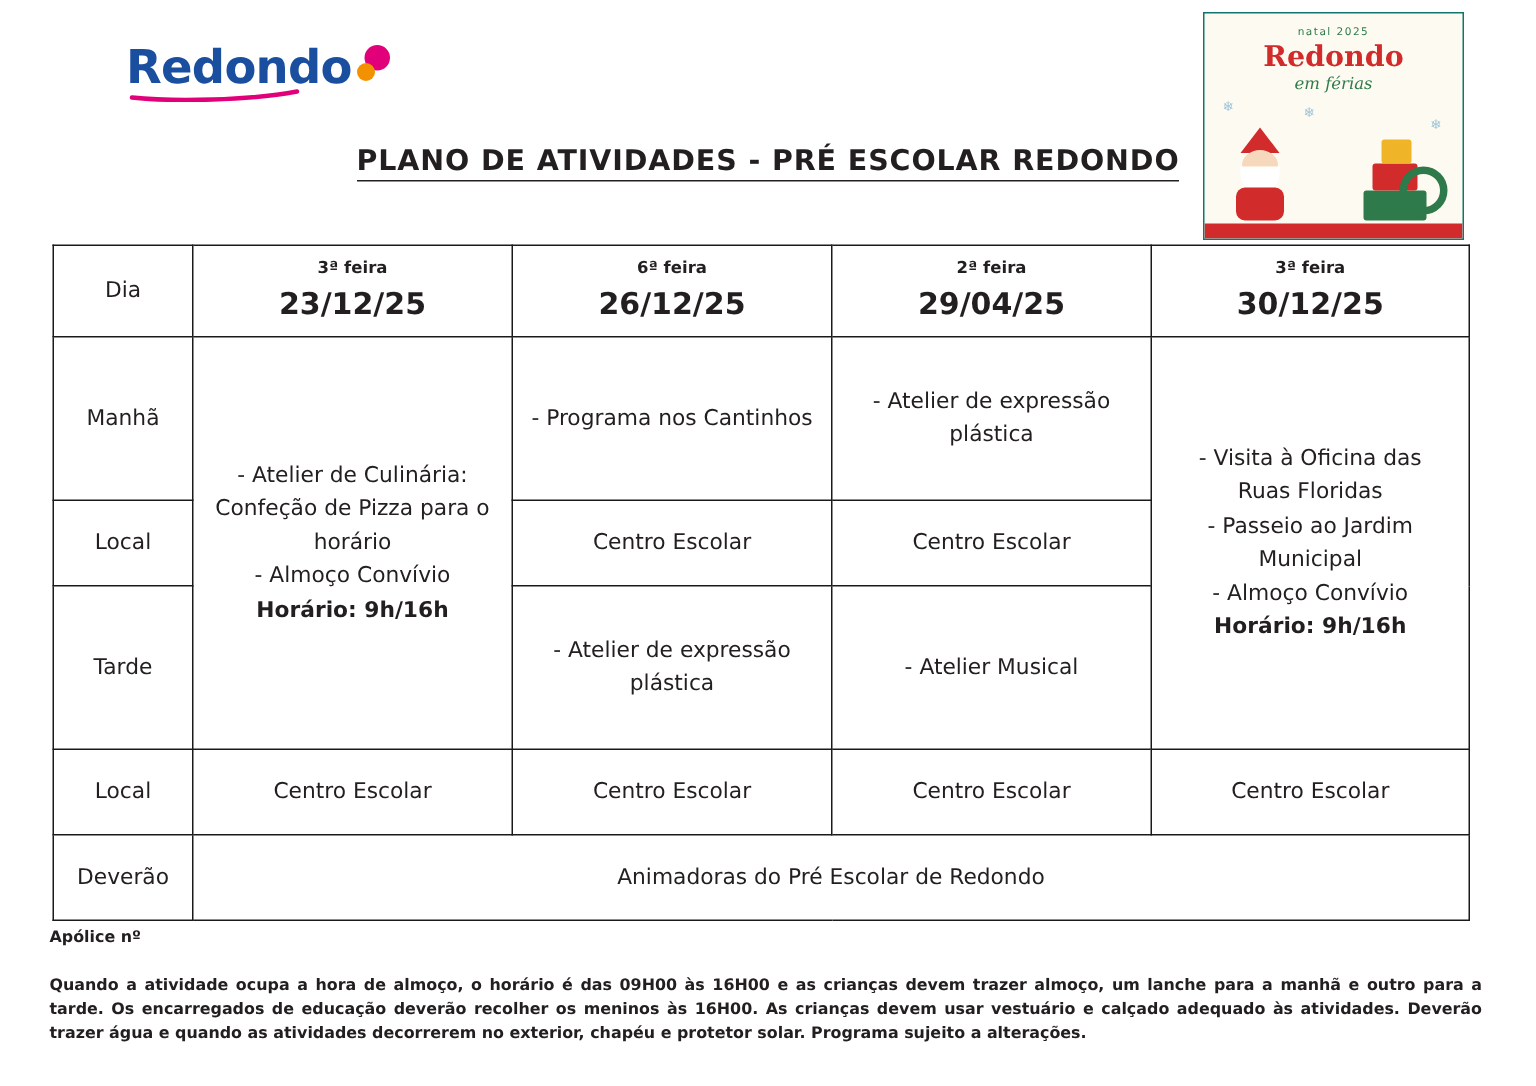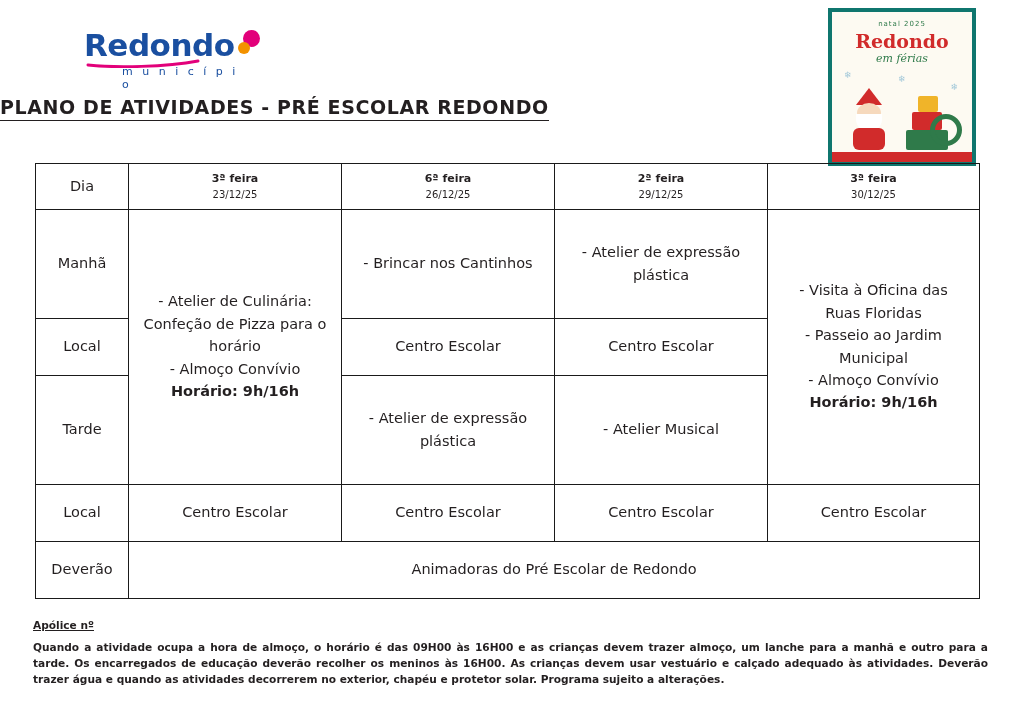--- a/index.html
+++ b/index.html
@@ -70,41 +70,42 @@
     top: 30px;
     width: 120px;
     height: 10px;
   }
 
   .doc-title {
     position: absolute;
     left: 0;
     right: 0;
     top: 96px;
-    text-align: left;
+    text-align: center;
     font-size: 19px;
     font-weight: bold;
     color: #231f20;
     letter-spacing: 0.6px;
   }
   .doc-title span {
     border-bottom: 1.5px solid #231f20;
     padding-bottom: 2px;
   }
 
   
   .poster {
     position: absolute;
     right: 48px;
     top: 8px;
     width: 140px;
     height: 150px;
     background: #fdfaf2;
-    border: 4px solid #0f766e;
+    border: 1px solid #0f766e;
     overflow: hidden;
+    padding-left: 32px;
   }
   .poster-bar {
     position: absolute;
     left: 0; right: 0; bottom: 0;
     height: 10px;
     background: #d12b2b;
   }
   .poster-kicker {
     position: absolute;
     top: 8px; left: 0; right: 0;
@@ -209,58 +210,56 @@
     width: 93px;
   }
   .dayhead {
     font-weight: bold;
     font-size: 15px;
     line-height: 1.5;
     padding-top: 9px;
     padding-bottom: 9px;
   }
   .dayhead .dow { display: block; font-size: 11px; }
-  .dayhead .date { display: block; font-size: 10px; font-weight: normal; }
+  .dayhead .date { display: block; font-size: 20px; font-weight: bold; }
   .cell-line { display: block; }
   .cell-line.bold { font-weight: bold; }
   .tall { height: 96px; }
   .mid { height: 44px; margin-top: 23px; }
   .tech-cell { font-weight: normal; font-size: 15px; }
 
   
   .footer {
     position: absolute;
     left: 33px;
     right: 36px;
     top: 618px;
     font-size: 10.6px;
     font-weight: bold;
     color: #231f20;
     line-height: 1.5;
     text-align: justify;
   }
   .footer .apolice {
     display: block;
-    margin-bottom: 6px;
-    text-decoration: underline;
+    margin-bottom: 16px;
   }
 </style>
 </head>
 <body>
 
 <div class="page">
 
   <div class="logo">
     <div class="logo-word">Redondo</div>
     <span class="logo-dot"></span>
     <span class="logo-dot2"></span>
     <svg class="logo-swoosh" viewBox="0 0 120 10">
       <path d="M2 7 C 30 10, 80 9, 112 3" stroke="#e2007a" stroke-width="3" fill="none" stroke-linecap="round"></path>
     </svg>
-    <div class="logo-sub">m u n i c í p i o</div>
   </div>
 
   <div class="poster">
     <div class="poster-kicker">natal 2025</div>
     <div class="poster-title">Redondo</div>
     <div class="poster-sub">em férias</div>
     <span class="snowflake" style="left:12px; top:58px;">❄</span>
     <span class="snowflake" style="left:66px; top:62px;">❄</span>
     <span class="snowflake" style="right:14px; top:70px;">❄</span>
     <div class="santa">
@@ -297,38 +296,38 @@
         <td class="dayhead">
           <span class="dow">3ª feira</span>
           <span class="date">23/12/25</span>
         </td>
         <td class="dayhead">
           <span class="dow">6ª feira</span>
           <span class="date">26/12/25</span>
         </td>
         <td class="dayhead">
           <span class="dow">2ª feira</span>
-          <span class="date">29/12/25</span>
+          <span class="date">29/04/25</span>
         </td>
         <td class="dayhead">
           <span class="dow">3ª feira</span>
           <span class="date">30/12/25</span>
         </td>
       </tr>
 
       <tr>
         <td class="rowlabel">Manhã</td>
         <td rowspan="3">
           <span class="cell-line">- Atelier de Culinária:</span>
           <span class="cell-line">Confeção de Pizza para o</span>
           <span class="cell-line">horário</span>
           <span class="cell-line">- Almoço Convívio</span>
           <span class="cell-line bold">Horário: 9h/16h</span>
         </td>
-        <td class="tall">- Brincar nos Cantinhos</td>
+        <td class="tall">- Programa nos Cantinhos</td>
         <td class="tall">
           <span class="cell-line">- Atelier de expressão</span>
           <span class="cell-line">plástica</span>
         </td>
         <td rowspan="3">
           <span class="cell-line">- Visita à Oficina das</span>
           <span class="cell-line">Ruas Floridas</span>
           <span class="cell-line">- Passeio ao Jardim</span>
           <span class="cell-line">Municipal</span>
           <span class="cell-line">- Almoço Convívio</span>

